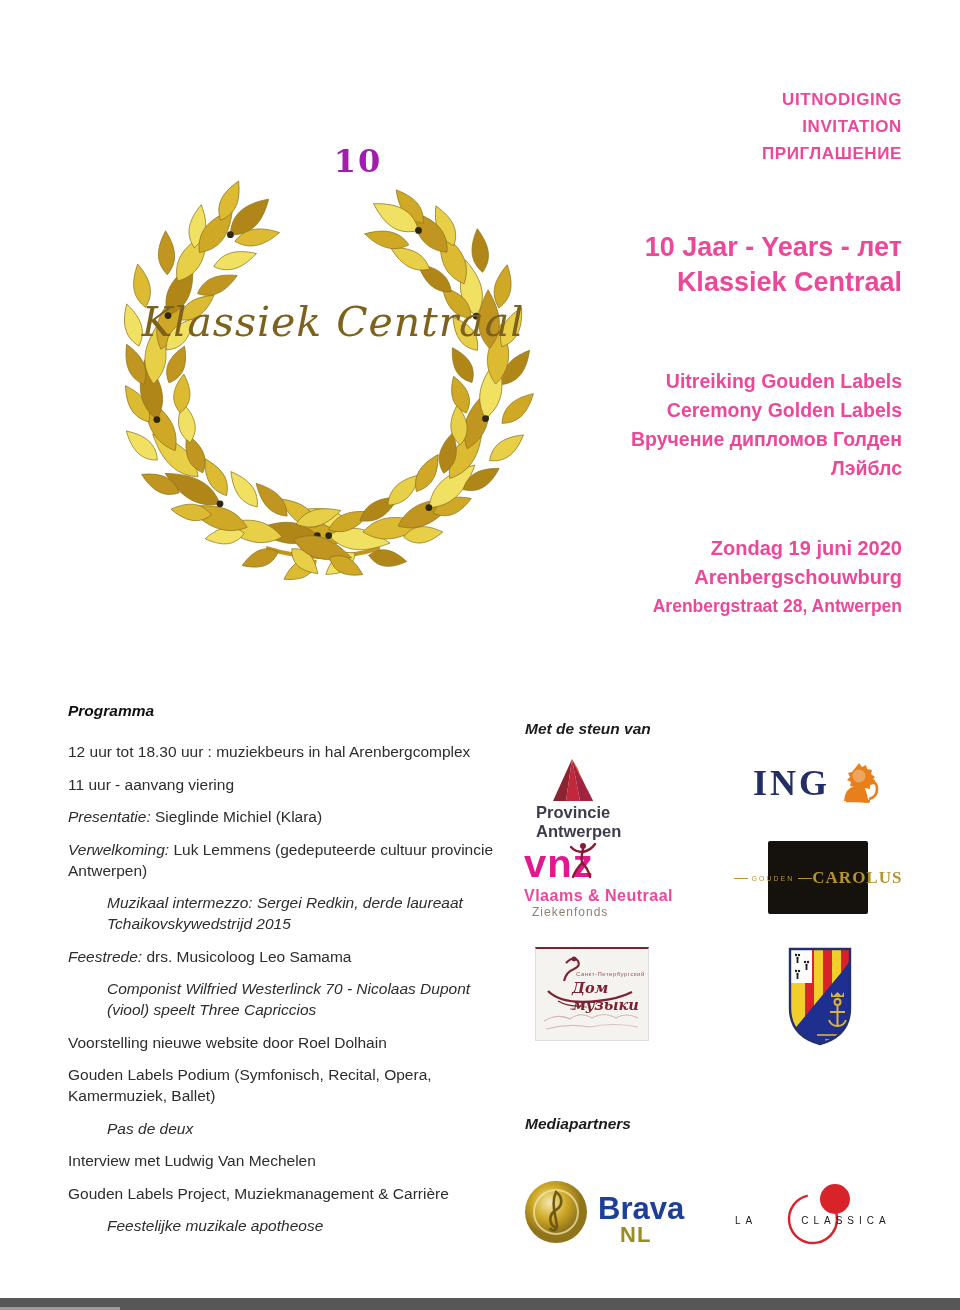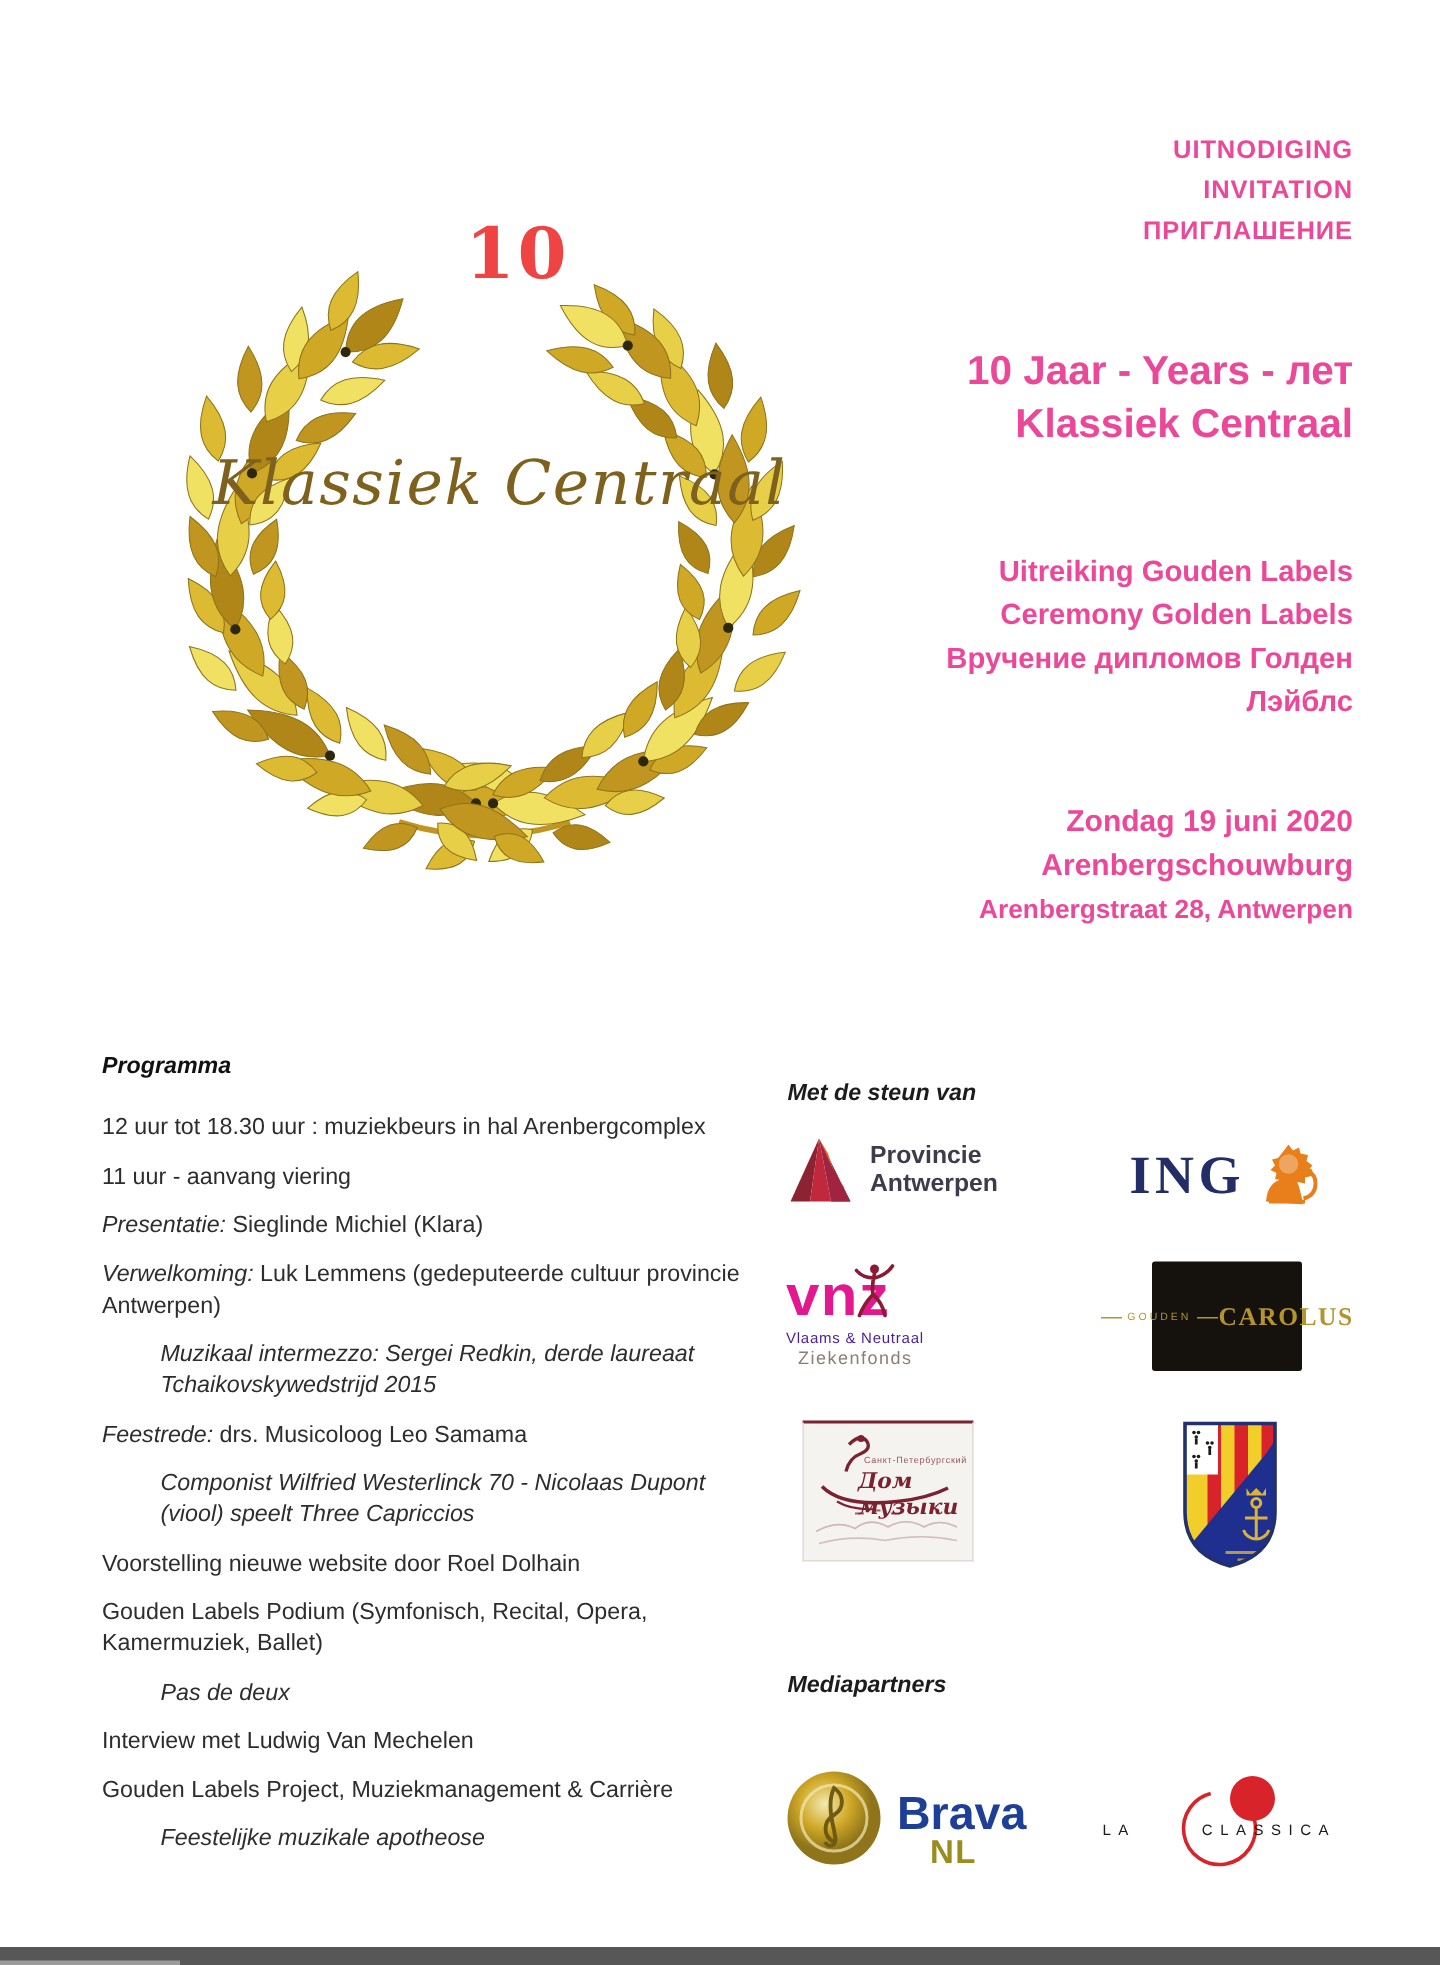--- a/index.html
+++ b/index.html
@@ -11,57 +11,57 @@
   .rcol{position:absolute;right:58px;text-align:right;}
   .invite{top:86px;font-size:17px;line-height:27px;letter-spacing:.6px;}
   .title10{top:230px;font-size:27px;line-height:35px;}
   .ceremony{top:367px;font-size:19.5px;line-height:29px;}
   .eventblk{top:534px;font-size:20px;line-height:29px;}
   .eventblk .addr{font-size:17.5px;}
 
   
   .wreath{position:absolute;left:88px;top:140px;width:470px;height:430px;}
   .wreath svg{position:absolute;left:0;top:0;overflow:visible;}
-  .wreath-number{position:absolute;left:4px;top:2px;width:100%;text-align:center;
-    font-family:"DejaVu Serif",serif;font-size:47px;font-weight:700;color:#ef4444;
+  .wreath-number{position:absolute;left:17px;top:2px;width:100%;text-align:center;
+    font-family:"DejaVu Serif",serif;font-size:32px;font-weight:700;color:#a21caf;
     margin-left:18px;letter-spacing:2px;}
   .wreath-script{position:absolute;left:0;top:158px;width:100%;text-align:center;
     font-family:"DejaVu Serif",serif;font-style:italic;font-size:41px;color:#7d611c;
     letter-spacing:1px;margin-left:10px;}
 
   
   .program{position:absolute;left:68px;top:702px;width:452px;color:#2d2d2d;font-size:15.5px;}
   .program h3{margin:0 0 21px 0;font-size:15.5px;color:#111;font-style:italic;}
   .program p{margin:0 0 11.5px 0;line-height:21px;}
   .program .lead{font-style:italic;}
   .program .indent{padding-left:39px;font-style:italic;width:380px;}
 
   
   .sec-head{position:absolute;font-style:italic;font-weight:700;color:#1c1c1c;font-size:15.5px;}
   .met{left:525px;top:720px;}
   .media{left:525px;top:1115px;}
   .logo{position:absolute;}
 
   
-  .prov{left:525px;top:757px;display:flex;align-items:center;}
+  .prov{left:525px;top:757px;display:flex;align-items:center;flex-direction:column;}
   .prov .txt{margin-left:11px;font-size:16.5px;font-weight:700;color:#3c3c4c;line-height:19px;}
 
   
   .ing{left:753px;top:762px;display:flex;align-items:center;}
   .ing .word{font-family:"Liberation Serif",serif;font-weight:700;font-size:36px;
     color:#232d66;letter-spacing:3px;}
   .ing svg{margin-left:6px;}
 
   
   .vnz{left:524px;top:846px;width:150px;}
   .vnz .word{position:relative;font-size:40px;font-weight:800;color:#e2188e;
     letter-spacing:1px;line-height:36px;font-family:"Liberation Sans",sans-serif;
     transform:scaleY(.95);}
   .vnz .fig{position:absolute;left:44px;top:-6px;}
-  .vnz .s1{font-size:10px;font-weight:400;color:#4c1d95;letter-spacing:.5px;margin-top:5px;}
+  .vnz .s1{font-size:16px;font-weight:700;color:#ec4899;letter-spacing:.5px;margin-top:5px;}
   .vnz .s2{font-size:12px;color:#8c7f74;letter-spacing:1px;margin-left:8px;}
 
   
   .carolus{left:768px;top:841px;width:100px;height:73px;background:#15120d;border-radius:2px;
     display:flex;flex-direction:row;align-items:center;justify-content:center;color:#b3942f;}
   .carolus .sm{font-size:7px;letter-spacing:2px;display:flex;align-items:center;gap:4px;margin-top:2px;}
   .carolus .sm::before,.carolus .sm::after{content:"";width:14px;border-top:1px solid #b3942f;}
   .carolus .lg{font-family:"Liberation Serif",serif;font-size:17px;font-weight:700;letter-spacing:1px;}
 
   

